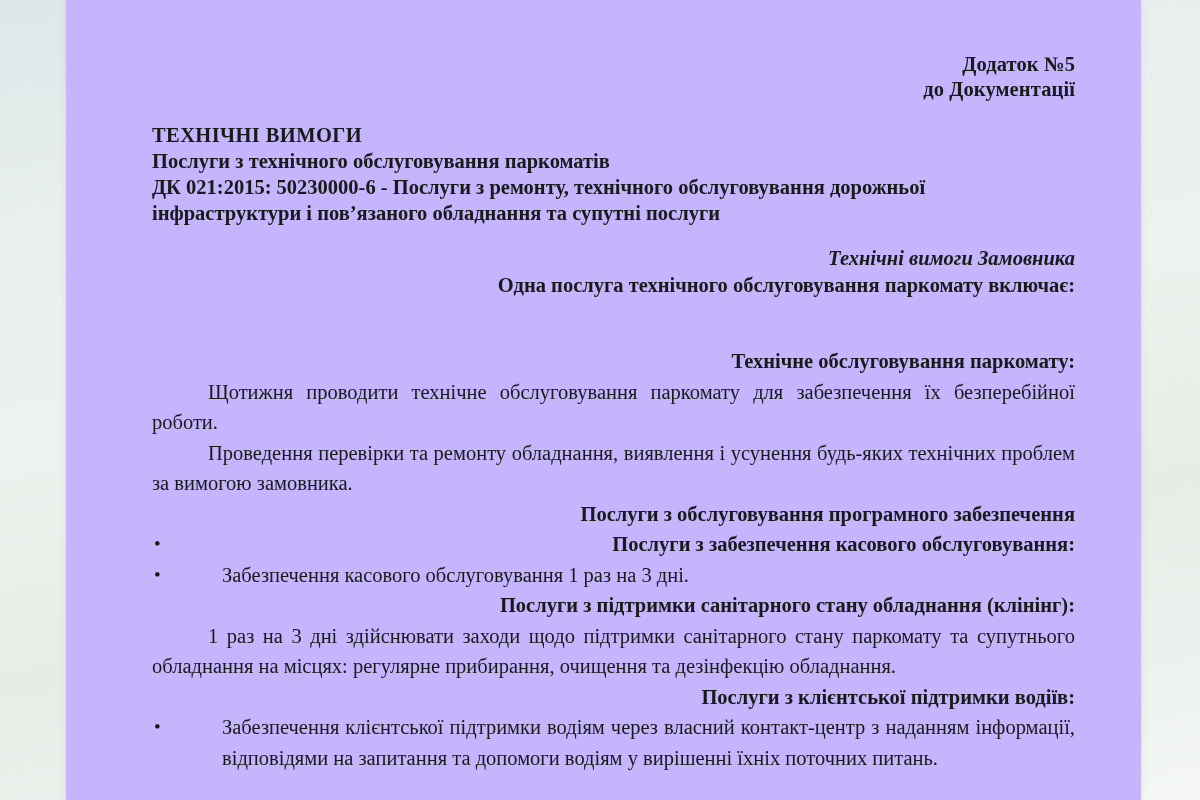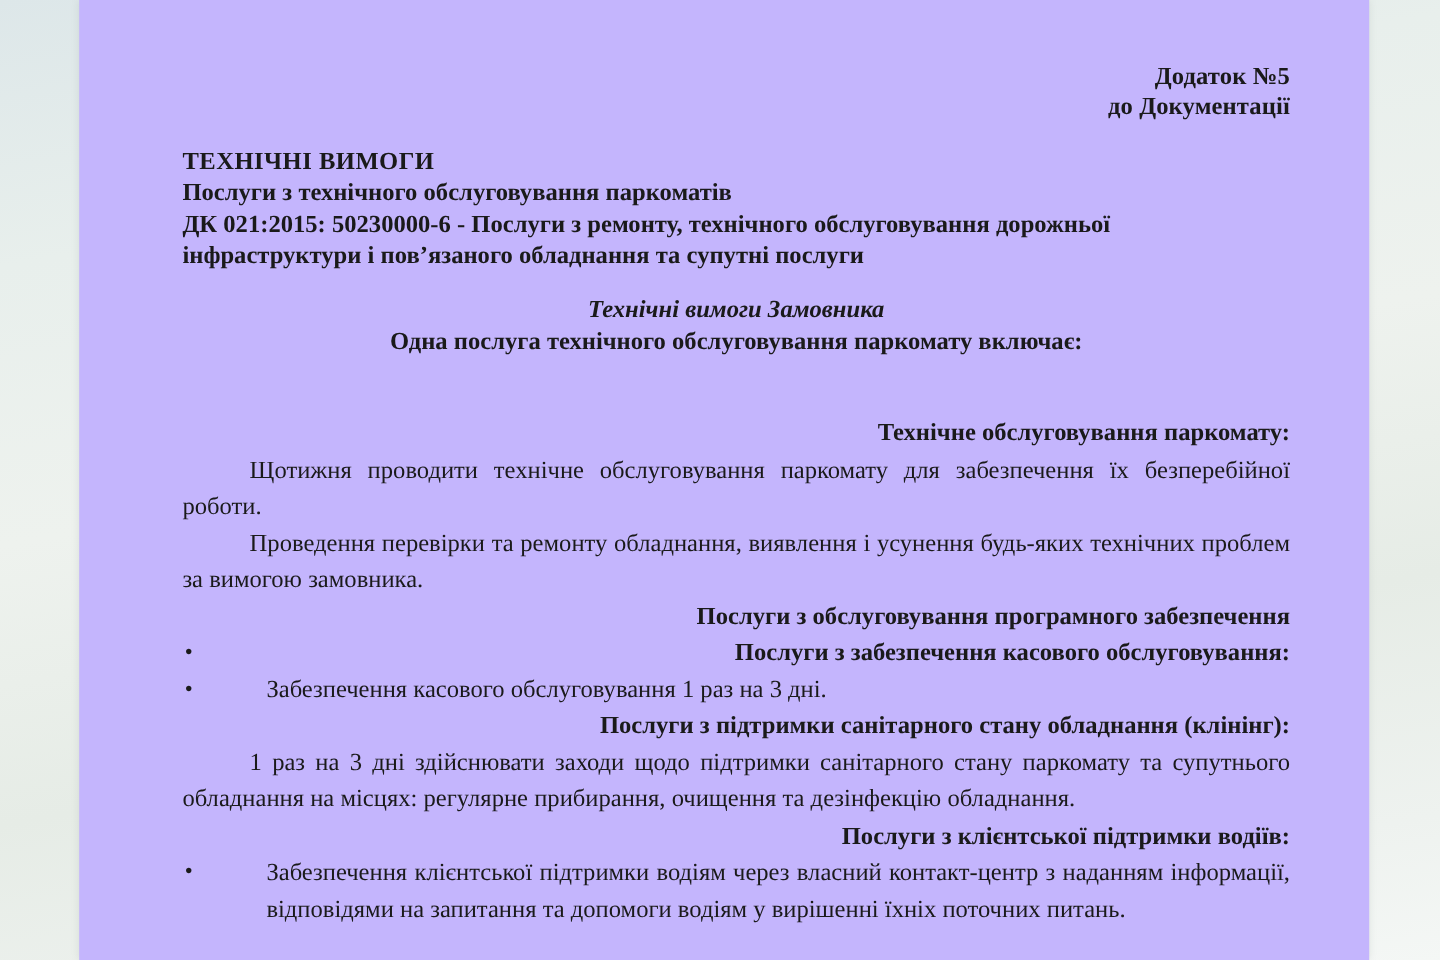--- a/index.html
+++ b/index.html
@@ -68,30 +68,30 @@
     font-weight: bold;
     font-size: 20.5px;
     line-height: 26px;
   }
   .title-main {
     letter-spacing: 0.4px;
   }
 
   .subtitle-italic {
     top: 245px;
-    text-align: center;
+    text-align: right;
     font-weight: bold;
     font-style: italic;
     font-size: 20.5px;
     line-height: 26px;
   }
 
   .lead-line {
     top: 272px;
-    text-align: center;
+    text-align: right;
     font-weight: bold;
     font-size: 20.5px;
     line-height: 26px;
   }
 
   .body-flow {
     top: 320px;
     font-size: 20.5px;
     line-height: 30.5px;
   }

